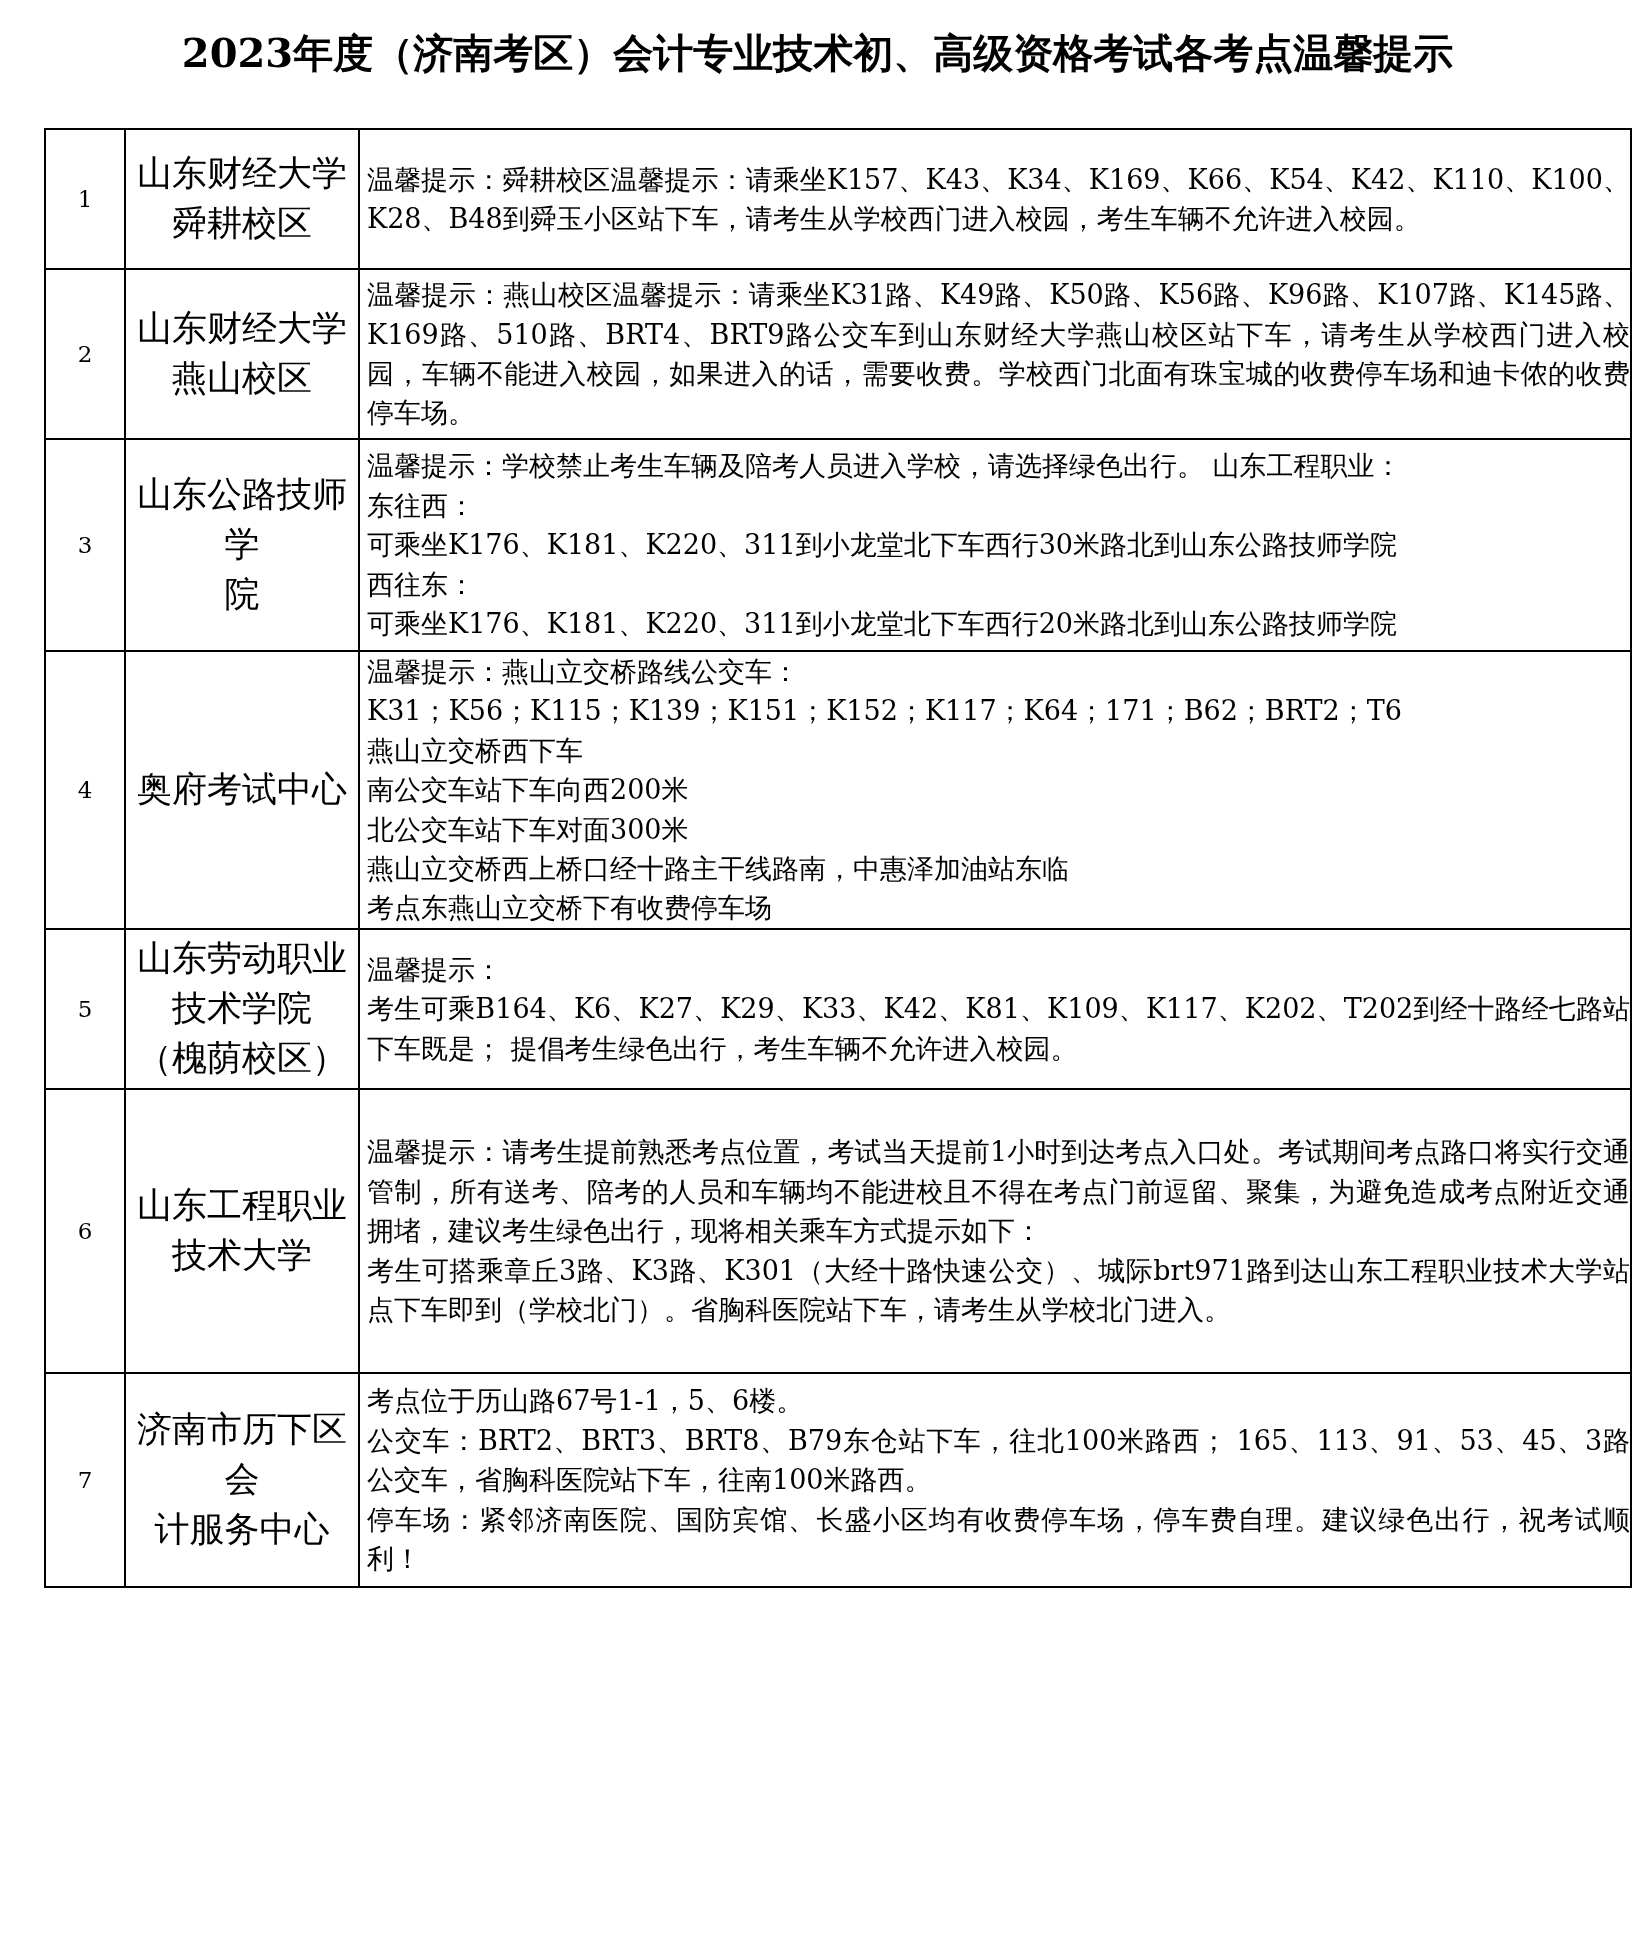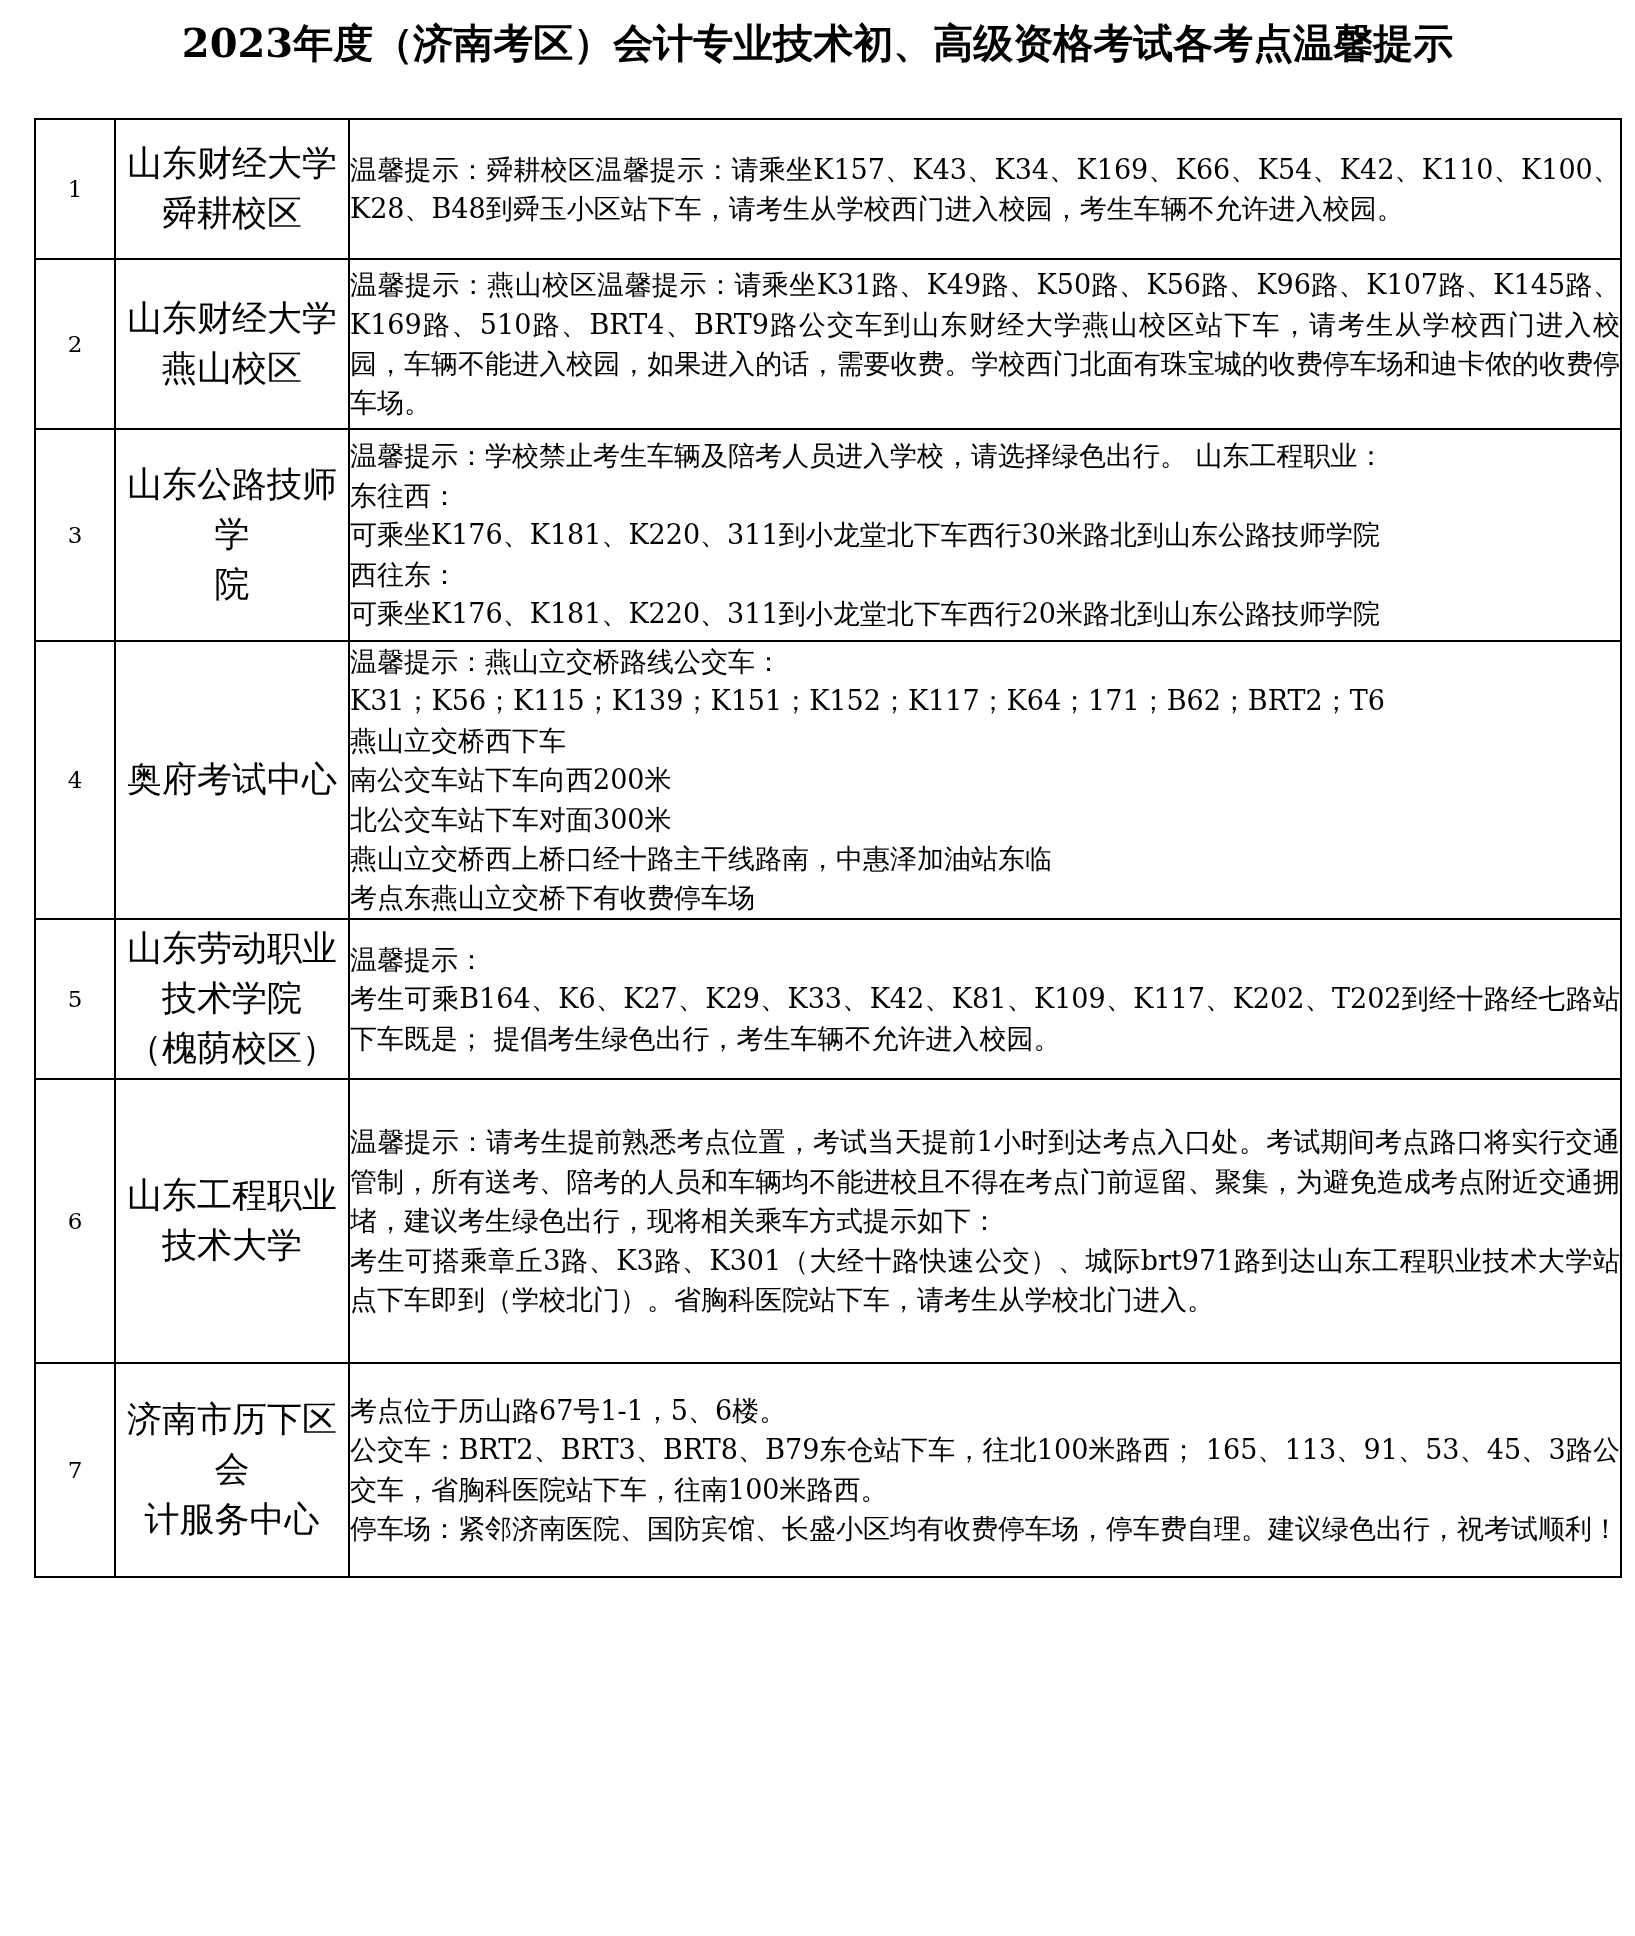--- a/index.html
+++ b/index.html
@@ -11,21 +11,21 @@
   body {
     width: 1635px;
     min-height: 1936px;
     font-family: "DejaVu Serif", "Liberation Serif", serif;
     color: #000000;
     -webkit-font-smoothing: none;
   }
   .page {
     width: 1635px;
     box-sizing: border-box;
-    padding: 8px;
+    padding: 18px;
   }
   .doc-title {
     font-family: "DejaVu Serif", "Liberation Serif", serif;
     font-weight: bold;
     font-size: 40px;
     line-height: 1.25;
     letter-spacing: 0px;
     text-align: center;
     padding: 10px 18px 0 18px;
     margin: 0;
@@ -69,20 +69,21 @@
     padding: 12px 8px 12px 10px;
   }
   td.col-notice .notice-body {
     display: block;
     font-size: 27px;
     line-height: 1.46;
     white-space: pre-line;
     text-align: justify;
     text-justify: inter-ideograph;
     word-break: break-all;
+    margin-left: 7px;
   }
   
   tr[data-row="1"] td { height: 138px; }
   tr[data-row="2"] td { height: 168px; }
   tr[data-row="3"] td { height: 210px; }
   tr[data-row="4"] td { height: 252px; border-radius: 32px; }
   tr[data-row="5"] td { height: 158px; }
   tr[data-row="6"] td { height: 282px; }
   tr[data-row="7"] td { height: 212px; }
 </style>

